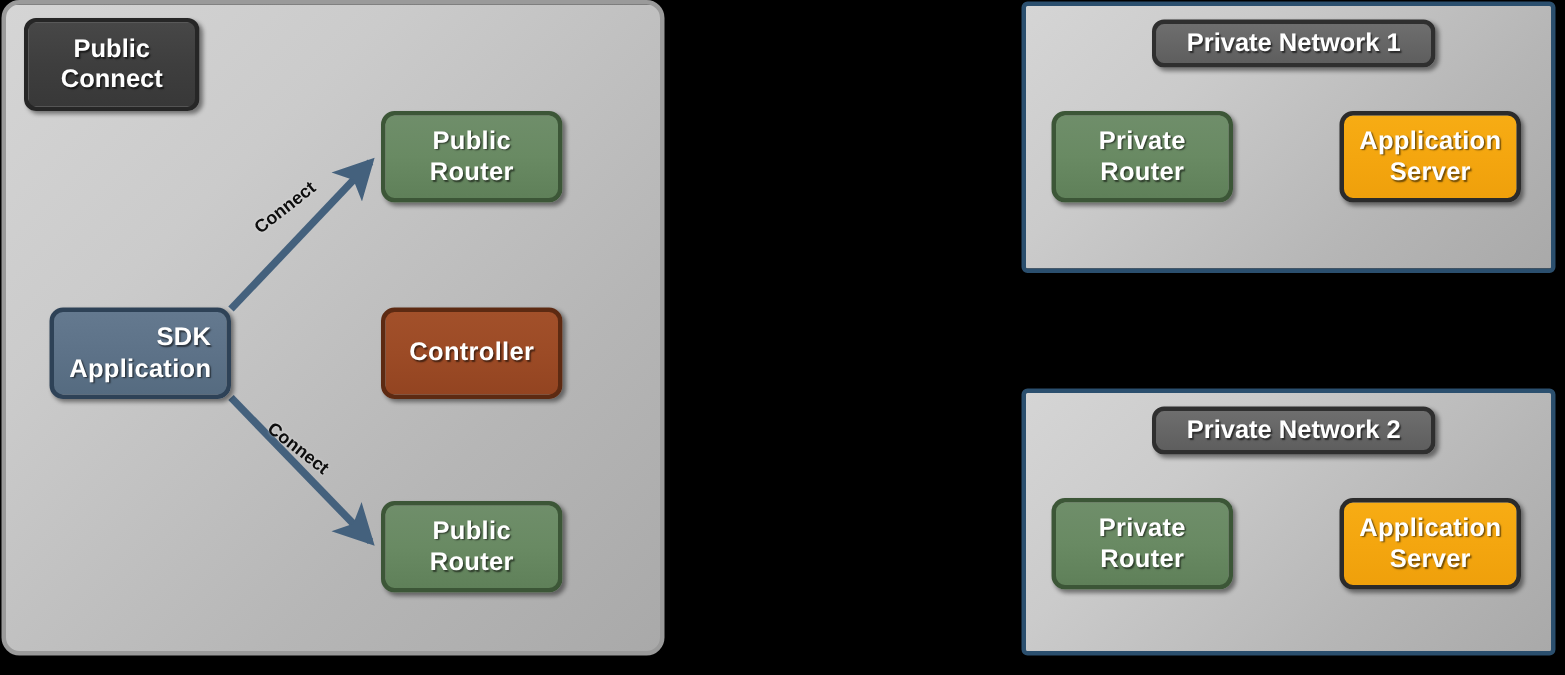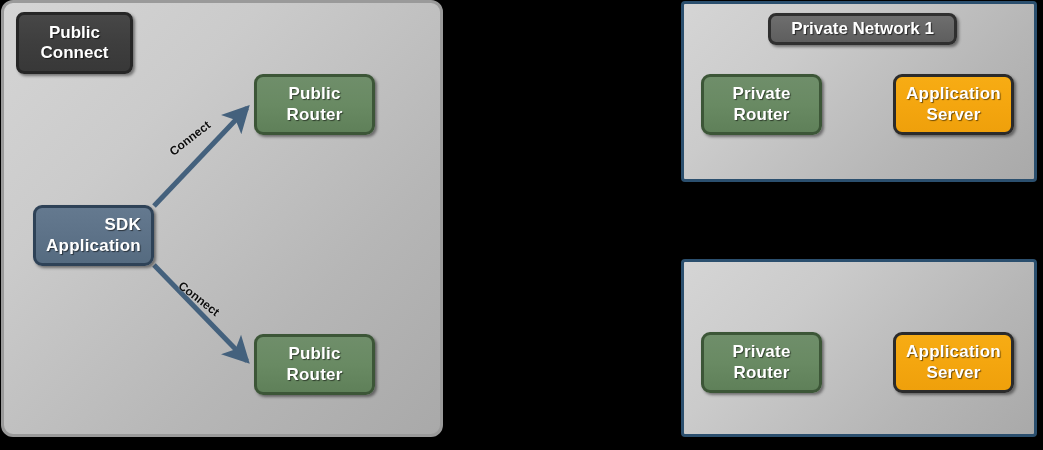--- a/index.html
+++ b/index.html
@@ -171,20 +171,25 @@
       </div>
     </div>
 
     <div class="node skin-blue" style="left:29px; top:202px; width:121px; height:61px;text-align:right;">
       <div>
         <span>SDK</span><br>
         <span>Application</span>
       </div>
     </div>
 
+    <div class="node skin-rust" style="left:250px; top:202px; width:121px; height:61px;">
+      <div>
+        <span>Controller</span>
+      </div>
+    </div>
 
     <div class="node skin-green" style="left:250px; top:331px; width:121px; height:61px;">
       <div>
         <span>Public</span><br>
         <span>Router</span>
       </div>
     </div>
 
   </div>
 
@@ -205,20 +210,23 @@
       <div>
         <span>Application</span><br>
         <span>Server</span>
       </div>
     </div>
 
   </div>
 
   <div class="panel panel-private panel-private-2">
 
+    <div class="chip skin-grey" style="left:84px; top:9px; width:189px; height:32px;">
+      <span>Private Network 2</span>
+    </div>
 
     <div class="node skin-green" style="left:17px; top:70px; width:121px; height:61px;">
       <div>
         <span>Private</span><br>
         <span>Router</span>
       </div>
     </div>
 
     <div class="node skin-amber" style="left:209px; top:70px; width:121px; height:61px;">
       <div>

